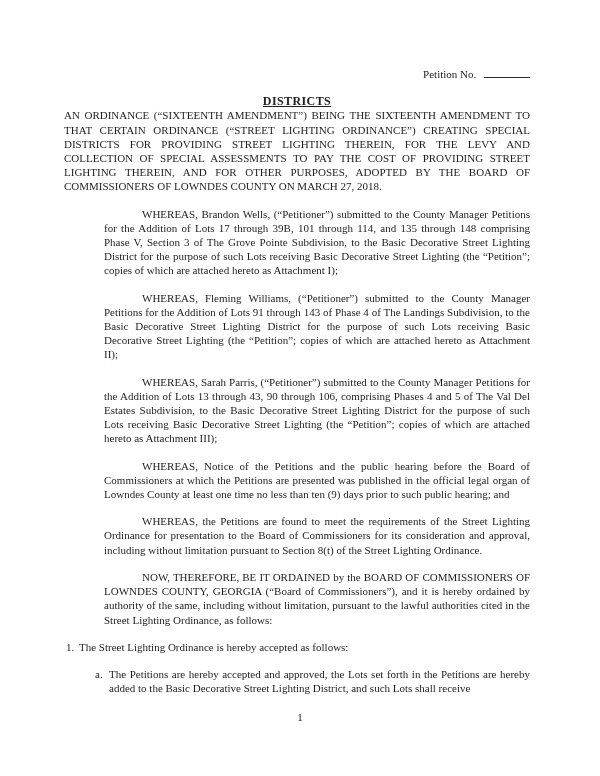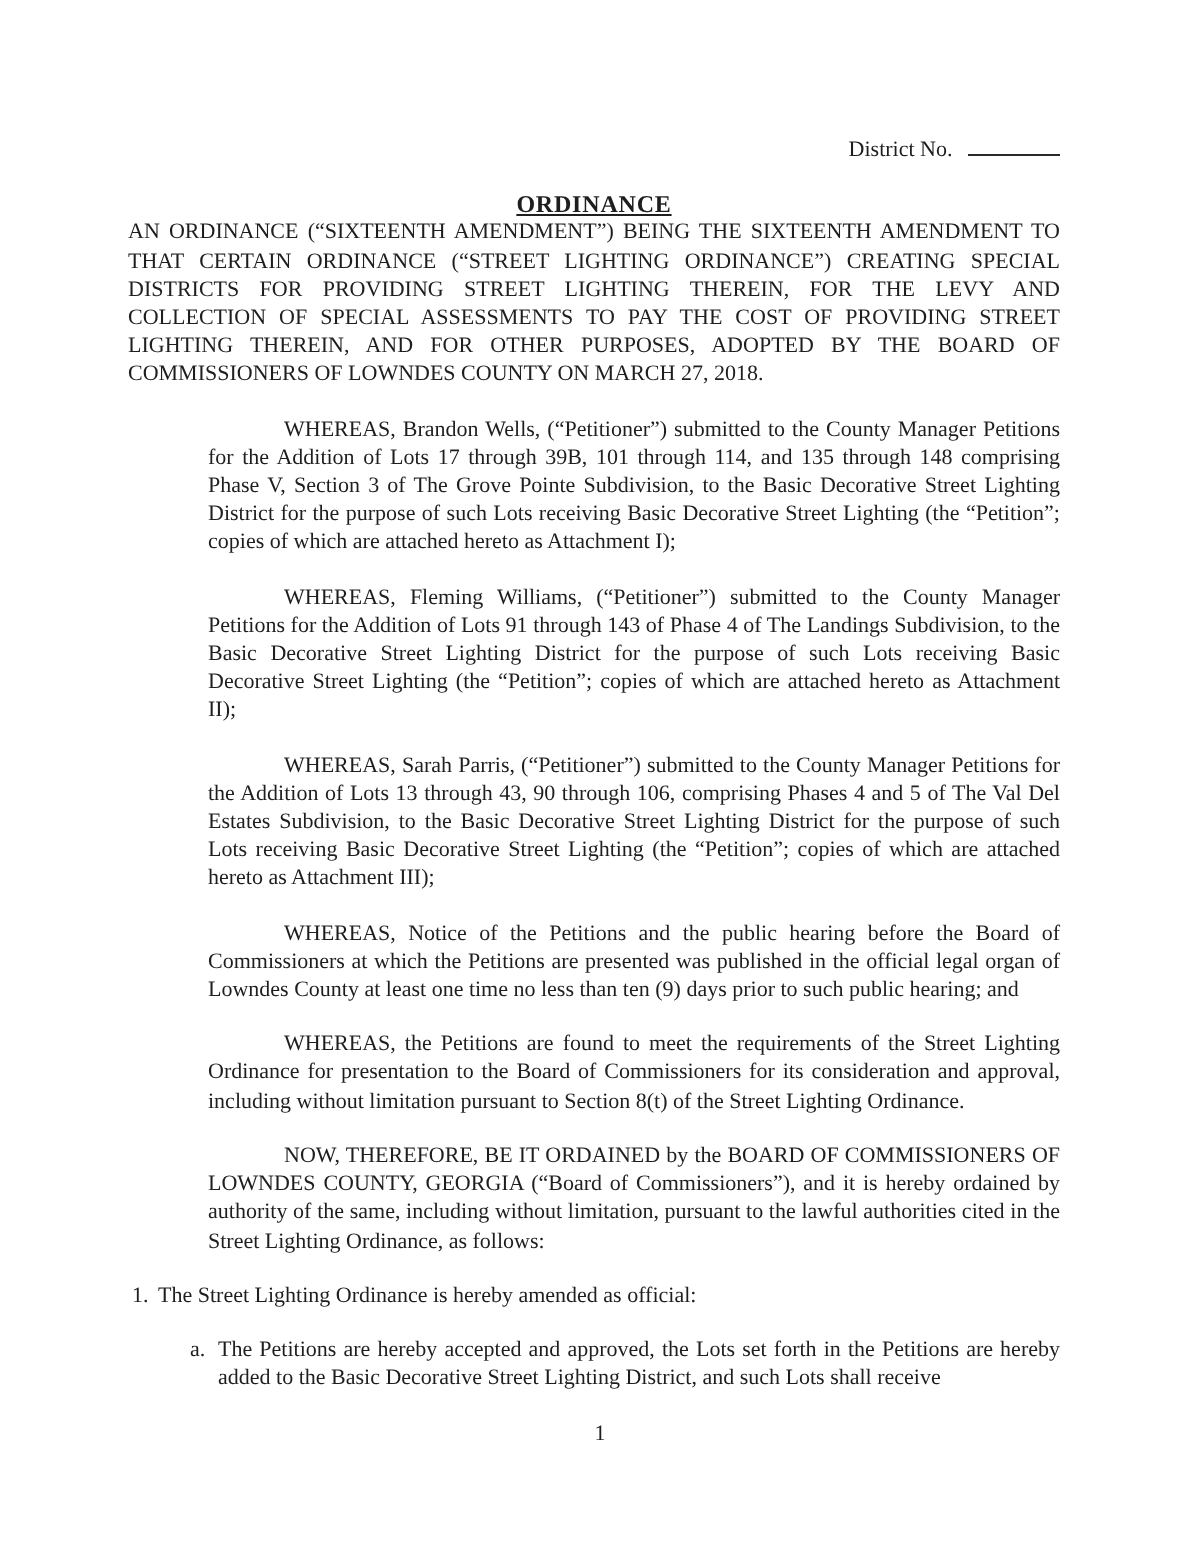--- a/index.html
+++ b/index.html
@@ -83,43 +83,43 @@
     right: 0;
     text-align: center;
   }
 </style>
 </head>
 <body>
 
 <div class="page">
 
   <div class="ordinance-no">
-    <span>District No.</span>
+    <span>Petition No.</span>
     <span class="blank-underline"></span>
   </div>
 
-  <div class="doc-title">ORDINANCE</div>
+  <div class="doc-title">DISTRICTS</div>
 
   <p class="preamble">AN ORDINANCE (“SIXTEENTH AMENDMENT”) BEING THE SIXTEENTH AMENDMENT TO THAT CERTAIN ORDINANCE (“STREET LIGHTING ORDINANCE”) CREATING SPECIAL DISTRICTS FOR PROVIDING STREET LIGHTING THEREIN, FOR THE LEVY AND COLLECTION OF SPECIAL ASSESSMENTS TO PAY THE COST OF PROVIDING STREET LIGHTING THEREIN, AND FOR OTHER PURPOSES, ADOPTED BY THE BOARD OF COMMISSIONERS OF LOWNDES COUNTY ON MARCH 27, 2018.</p>
 
   <p class="body-par indented">WHEREAS, Brandon Wells, (“Petitioner”) submitted to the County Manager Petitions for the Addition of Lots 17 through 39B, 101 through 114, and 135 through 148 comprising Phase V, Section 3 of The Grove Pointe Subdivision, to the Basic Decorative Street Lighting District for the purpose of such Lots receiving Basic Decorative Street Lighting (the “Petition”; copies of which are attached hereto as Attachment I);</p>
 
   <p class="body-par indented">WHEREAS, Fleming Williams, (“Petitioner”) submitted to the County Manager Petitions for the Addition of Lots 91 through 143 of Phase 4 of The Landings Subdivision, to the Basic Decorative Street Lighting District for the purpose of such Lots receiving Basic Decorative Street Lighting (the “Petition”; copies of which are attached hereto as Attachment II);</p>
 
   <p class="body-par indented">WHEREAS, Sarah Parris, (“Petitioner”) submitted to the County Manager Petitions for the Addition of Lots 13 through 43, 90 through 106, comprising Phases 4 and 5 of The Val Del Estates Subdivision, to the Basic Decorative Street Lighting District for the purpose of such Lots receiving Basic Decorative Street Lighting (the “Petition”; copies of which are attached hereto as Attachment III);</p>
 
   <p class="body-par indented">WHEREAS, Notice of the Petitions and the public hearing before the Board of Commissioners at which the Petitions are presented was published in the official legal organ of Lowndes County at least one time no less than ten (9) days prior to such public hearing; and</p>
 
   <p class="body-par indented">WHEREAS, the Petitions are found to meet the requirements of the Street Lighting Ordinance for presentation to the Board of Commissioners for its consideration and approval, including without limitation pursuant to Section 8(t) of the Street Lighting Ordinance.</p>
 
   <p class="body-par indented">NOW, THEREFORE, BE IT ORDAINED by the BOARD OF COMMISSIONERS OF LOWNDES COUNTY, GEORGIA (“Board of Commissioners”), and it is hereby ordained by authority of the same, including without limitation, pursuant to the lawful authorities cited in the Street Lighting Ordinance, as follows:</p>
 
   <div class="list-row">
     <span class="marker">1.</span>
-    <span class="li-text">The Street Lighting Ordinance is hereby amended as official:</span>
+    <span class="li-text">The Street Lighting Ordinance is hereby accepted as follows:</span>
   </div>
 
   <div class="sub-row">
     <span class="marker">a.</span>
     <span class="li-text">The Petitions are hereby accepted and approved, the Lots set forth in the Petitions are hereby added to the Basic Decorative Street Lighting District, and such Lots shall receive</span>
   </div>
 
   <div class="page-number">1</div>
 
 </div>

